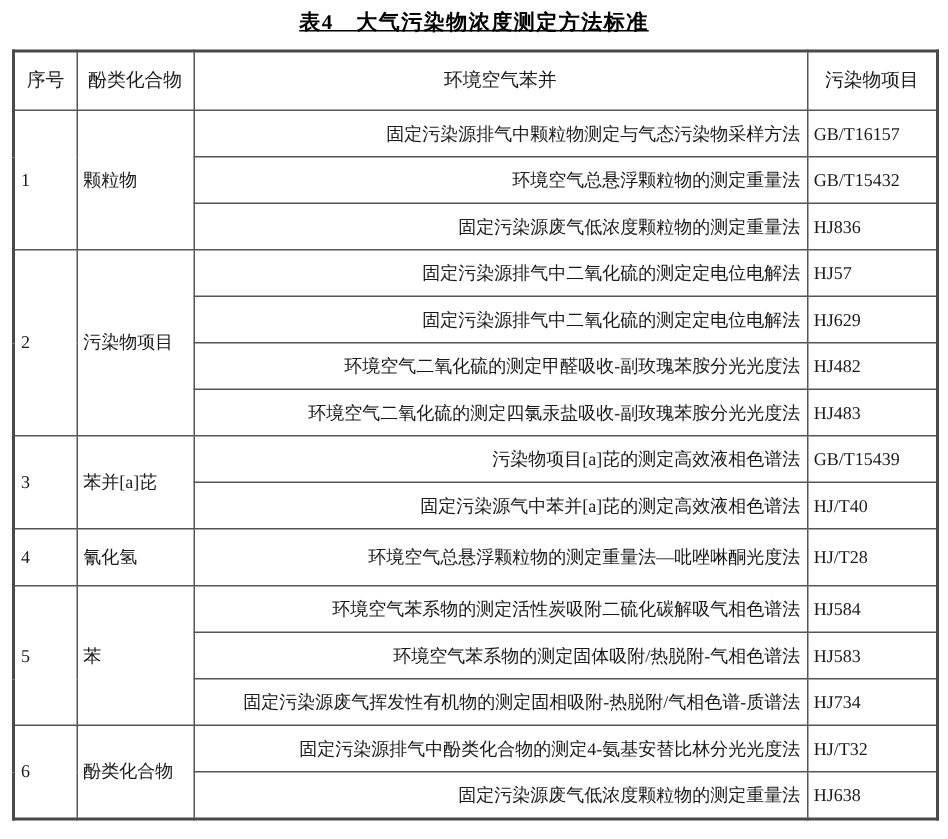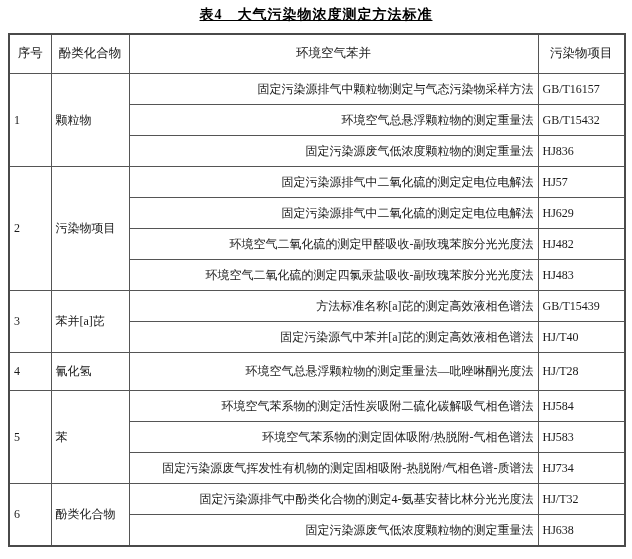--- a/index.html
+++ b/index.html
@@ -106,21 +106,21 @@
         <td class="cell-name">环境空气二氧化硫的测定甲醛吸收-副玫瑰苯胺分光光度法</td>
         <td class="cell-code">HJ482</td>
       </tr>
       <tr>
         <td class="cell-name">环境空气二氧化硫的测定四氯汞盐吸收-副玫瑰苯胺分光光度法</td>
         <td class="cell-code">HJ483</td>
       </tr>
       <tr>
         <td rowspan="2" class="cell-num">3</td>
         <td rowspan="2" class="cell-pollutant">苯并[a]芘</td>
-        <td class="cell-name">方法标准名称[a]芘的测定高效液相色谱法</td>
+        <td class="cell-name">污染物项目[a]芘的测定高效液相色谱法</td>
         <td class="cell-code">GB/T15439</td>
       </tr>
       <tr>
         <td class="cell-name">固定污染源气中苯并[a]芘的测定高效液相色谱法</td>
         <td class="cell-code">HJ/T40</td>
       </tr>
       <tr class="tall-row">
         <td rowspan="1" class="cell-num">4</td>
         <td rowspan="1" class="cell-pollutant">氰化氢</td>
         <td class="cell-name">环境空气总悬浮颗粒物的测定重量法—吡唑啉酮光度法</td>

